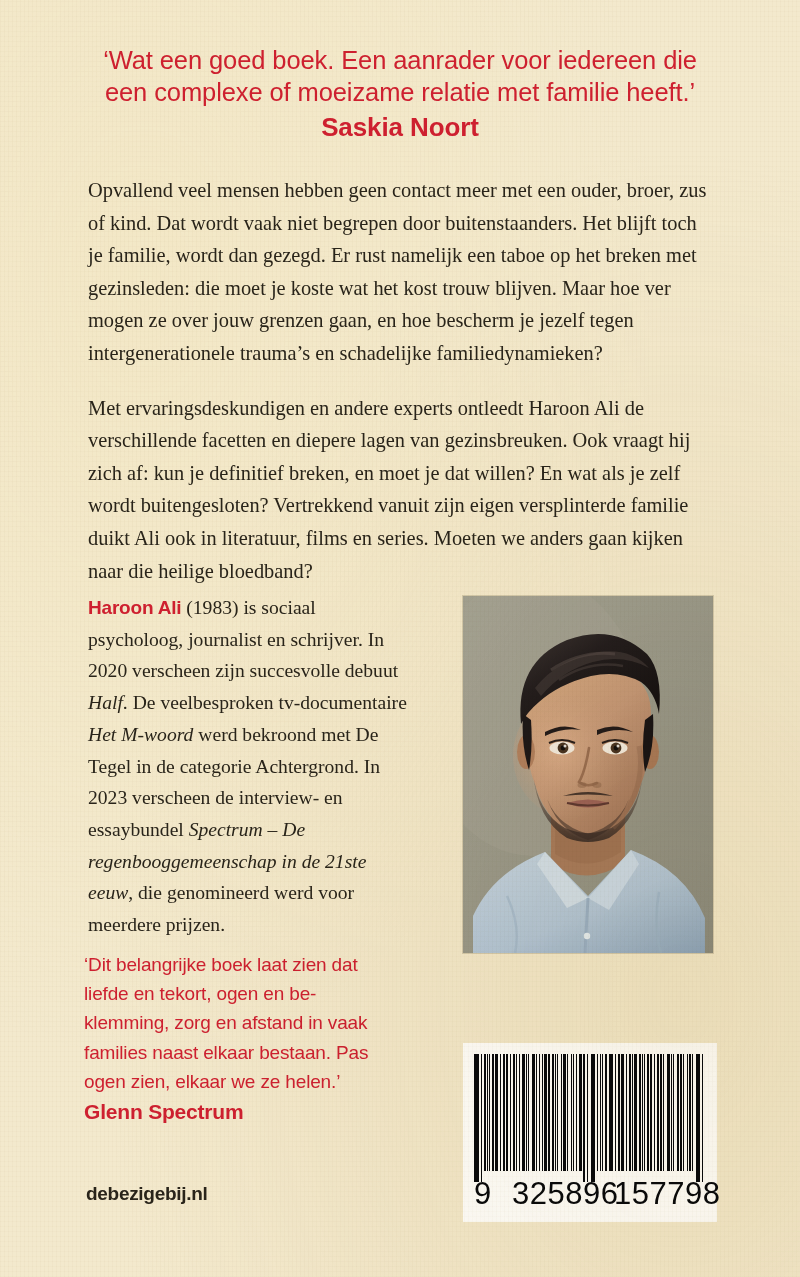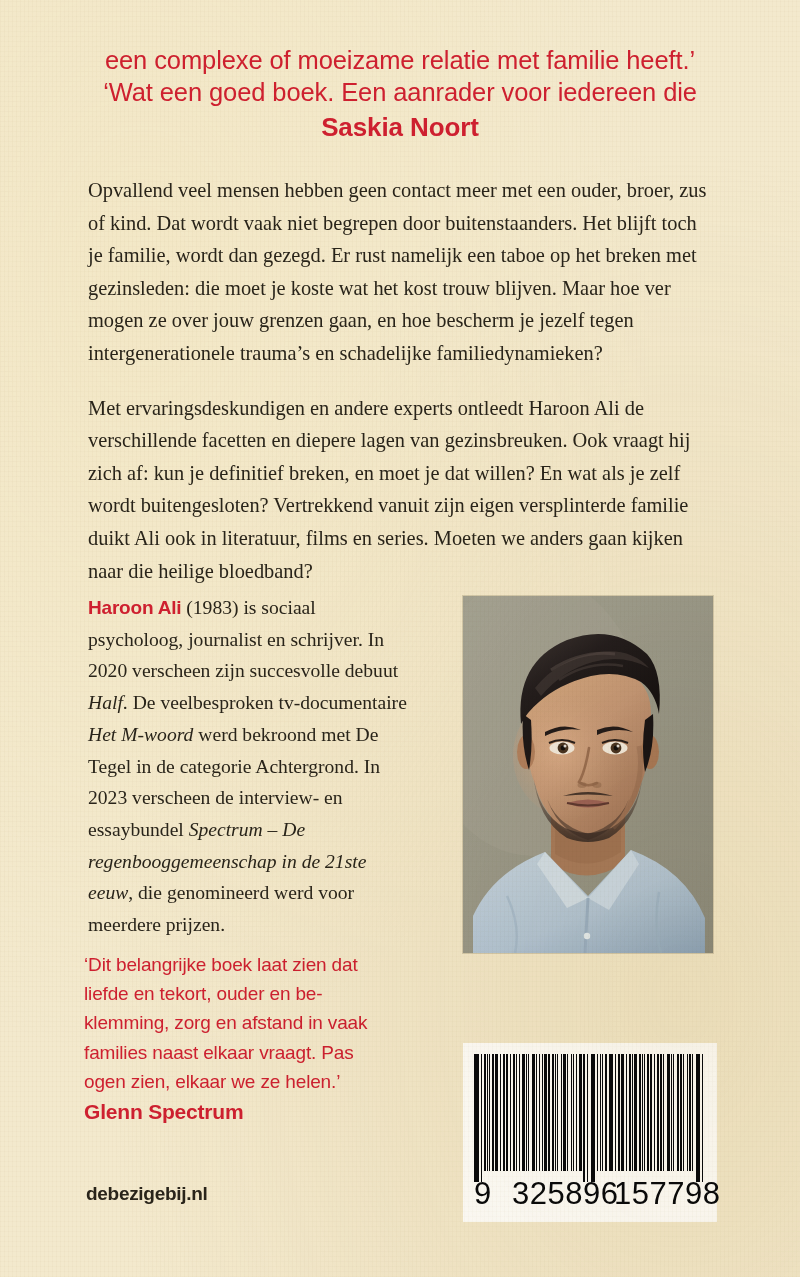--- a/index.html
+++ b/index.html
@@ -222,22 +222,22 @@
     left: 140px;
     top: 0;
   }
 </style>
 </head>
 <body>
 
 <div class="page">
 
   <div class="top-quote">
+    <div class="q-line">‘Wat een goed boek. Een aanrader voor iedereen die</div>
     <div class="q-line">een complexe of moeizame relatie met familie heeft.’</div>
-    <div class="q-line">‘Wat een goed boek. Een aanrader voor iedereen die</div>
     <div class="q-attrib">Saskia Noort</div>
   </div>
 
   <div class="body-copy">
     <p>Opvallend veel mensen hebben geen contact meer met een ouder, broer, zus of kind. Dat wordt vaak niet begrepen door buitenstaanders. Het blijft toch je familie, wordt dan gezegd. Er rust namelijk een taboe op het breken met gezinsleden: die moet je koste wat het kost trouw blijven. Maar hoe ver mogen ze over jouw grenzen gaan, en hoe bescherm je jezelf tegen intergenerationele trauma’s en schadelijke familiedynamieken?</p>
     <p>Met ervaringsdeskundigen en andere experts ontleedt Haroon Ali de verschillende facetten en diepere lagen van gezinsbreuken. Ook vraagt hij zich af: kun je definitief breken, en moet je dat willen? En wat als je zelf wordt buitengesloten? Vertrekkend vanuit zijn eigen versplinterde familie duikt Ali ook in literatuur, films en series. Moeten we anders gaan kijken naar die heilige bloedband?</p>
   </div>
 
   <div class="bio-row">
 
@@ -338,23 +338,23 @@
         <path d="M176 150 Q184 196 150 232" stroke="#8a6047" stroke-width="5" fill="none" opacity="0.35"></path>
 
         <rect x="0" y="0" width="250" height="357" fill="none"></rect>
       </svg>
     </div>
 
   </div>
 
   <div class="bottom-quote">
     <div class="bq-line">‘Dit belangrijke boek laat zien dat</div>
-    <div class="bq-line">liefde en tekort, ouder en be-</div>
+    <div class="bq-line">liefde en tekort, ogen en be-</div>
     <div class="bq-line">klemming, zorg en afstand in vaak</div>
-    <div class="bq-line">families naast elkaar vraagt. Pas</div>
+    <div class="bq-line">families naast elkaar bestaan. Pas</div>
     <div class="bq-line">ogen zien, elkaar we ze helen.’</div>
     <div class="bq-attrib">Glenn Spectrum</div>
   </div>
 
   <div class="publisher">debezigebij.nl</div>
 
   <div class="barcode-box">
     <div class="barcode-inner">
       <div class="barcode-bars">
           <div class="bar guard" style="width: 4.65px;"></div>

